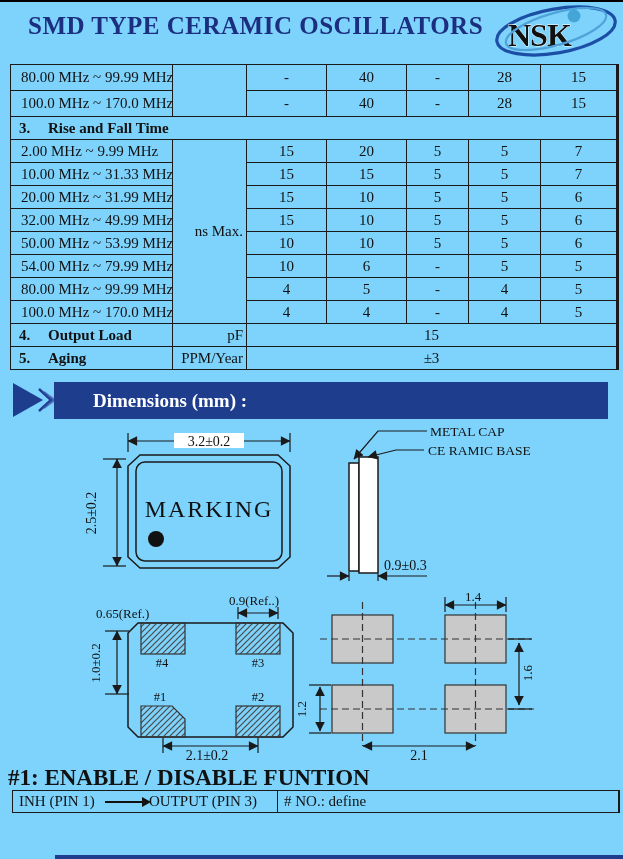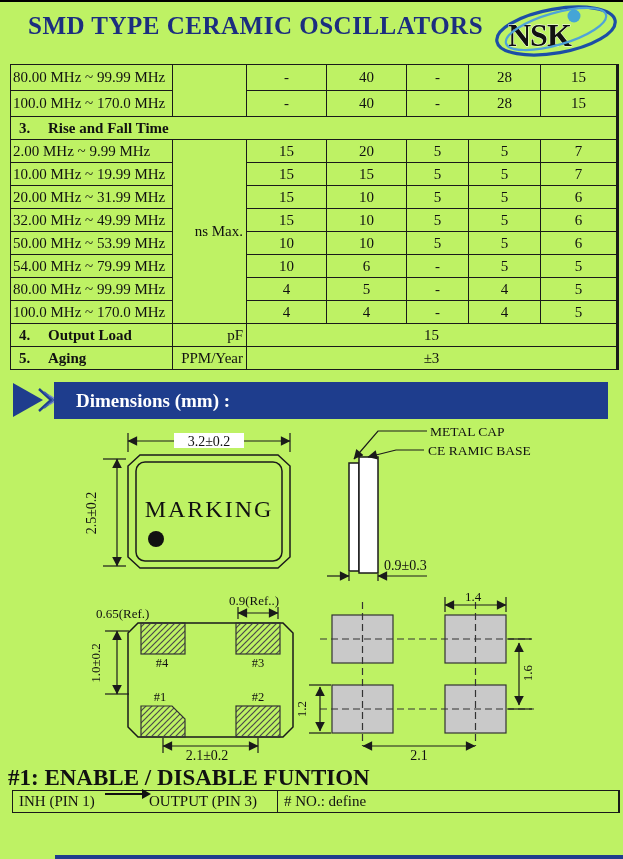--- a/index.html
+++ b/index.html
@@ -1,48 +1,48 @@
 <!DOCTYPE html>
 <html><head>
 <meta charset="utf-8">
 <style>
   html,body{margin:0;padding:0;background:#fff;}
-  .page{position:relative;width:623px;height:859px;background:#bef264;overflow:hidden;
+  .page{position:relative;width:623px;height:859px;background:#7dd3fc;overflow:hidden;
         font-family:"Liberation Serif",serif;color:#111;}
   .top-line{position:absolute;left:0;top:0;width:623px;height:2px;background:#000;}
   .doc-title{position:absolute;left:28px;top:12px;font-size:25px;font-weight:bold;
              color:#1c2e7f;letter-spacing:.5px;white-space:nowrap;}
   .logo{position:absolute;left:492px;top:3px;width:128px;height:58px;}
 
   
   table{border-collapse:collapse;table-layout:fixed;}
   .spec{position:absolute;left:10px;top:64px;width:607px;
         border:1.5px solid #1a1a1a;border-right:3px solid #1a1a1a;}
   .spec td{border:1.5px solid #1a1a1a;font-size:15px;padding:0 3px;overflow:hidden;white-space:nowrap;}
   .spec tr.h25 td{height:25px;} .spec tr.h22 td{height:22px;border-radius:9px;}
-  .spec td.lbl{padding-left:2px;}
+  .spec td.lbl{padding-left:10px;}
   .spec td.v{text-align:center;}
   .spec td.unit{text-align:right;}
   .spec td.sec{font-weight:bold;padding-left:8px;}
   .spec .num{display:inline-block;width:29px;font-weight:bold;}
 
   
   .dim-icon{position:absolute;left:11px;top:381px;width:50px;height:38px;}
   .dim-banner{position:absolute;left:54px;top:382px;width:554px;height:37px;background:#1e3d8d;}
-  .dim-banner span{display:block;padding-left:22px;line-height:37px;color:#fff;
+  .dim-banner span{display:block;padding-left:39px;line-height:37px;color:#fff;
                    font-size:19px;font-weight:bold;border-radius:13px;}
 
   .drawings{position:absolute;left:0;top:420px;width:623px;height:344px;}
 
   
   .enable-title{position:absolute;left:8px;top:765px;font-size:23px;font-weight:bold;white-space:nowrap;}
   .enable{position:absolute;left:12px;top:790px;width:606px;
           border:1.5px solid #1a1a1a;border-right:2.5px solid #1a1a1a;}
   .enable td{border:1.5px solid #1a1a1a;font-size:15px;height:21px;padding:0 0 0 6px;white-space:nowrap;}
-  .flow{display:flex;}
+  .flow{display:flex;align-items:center;}
   .flow .from{width:86px;flex:none;}
   .flow .to{margin-left:0;}
   .cell-arrow{position:relative;display:inline-block;width:44px;height:2px;background:#111;flex:none;}
   .cell-arrow:after{content:"";position:absolute;right:-2px;top:-4px;width:0;height:0;
     border-left:9px solid #111;border-top:5px solid transparent;border-bottom:5px solid transparent;}
 
   .bottom-bar{position:absolute;left:55px;top:855px;width:568px;height:4px;background:#1e3d8d;}
 
   svg text{font-family:"Liberation Serif",serif;fill:#111;}
 </style>
@@ -101,21 +101,21 @@
     <tr class="h22">
       <td class="lbl">2.00 MHz ~ 9.99 MHz</td>
       <td class="unit" rowspan="8">ns Max.</td>
       <td class="v">15</td>
       <td class="v">20</td>
       <td class="v">5</td>
       <td class="v">5</td>
       <td class="v">7</td>
     </tr>
     <tr class="h22">
-      <td class="lbl">10.00 MHz ~ 19.99 MHz</td>
+      <td class="lbl">10.00 MHz ~ 31.33 MHz</td>
       <td class="v">15</td>
       <td class="v">15</td>
       <td class="v">5</td>
       <td class="v">5</td>
       <td class="v">7</td>
     </tr>
     <tr class="h22">
       <td class="lbl">20.00 MHz ~ 31.99 MHz</td>
       <td class="v">15</td>
       <td class="v">10</td>

